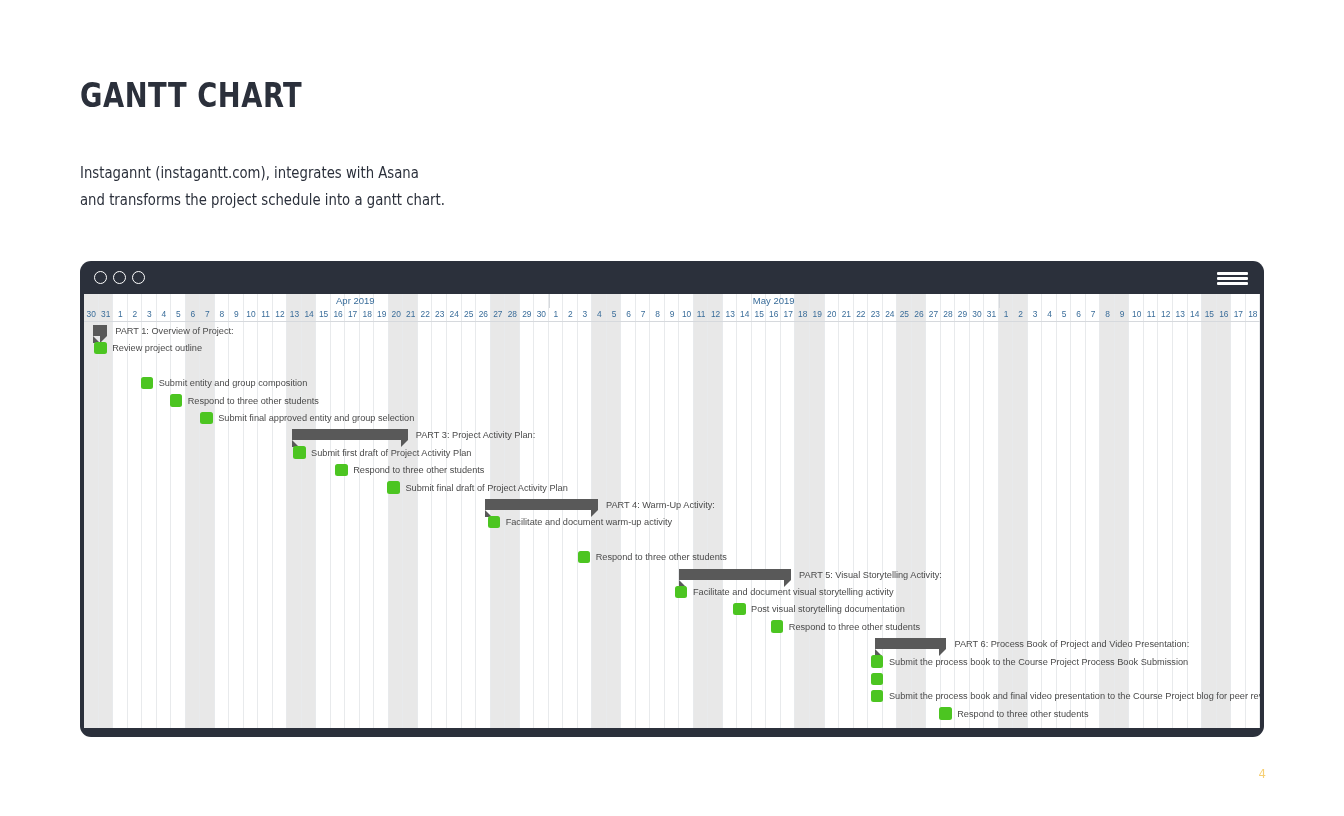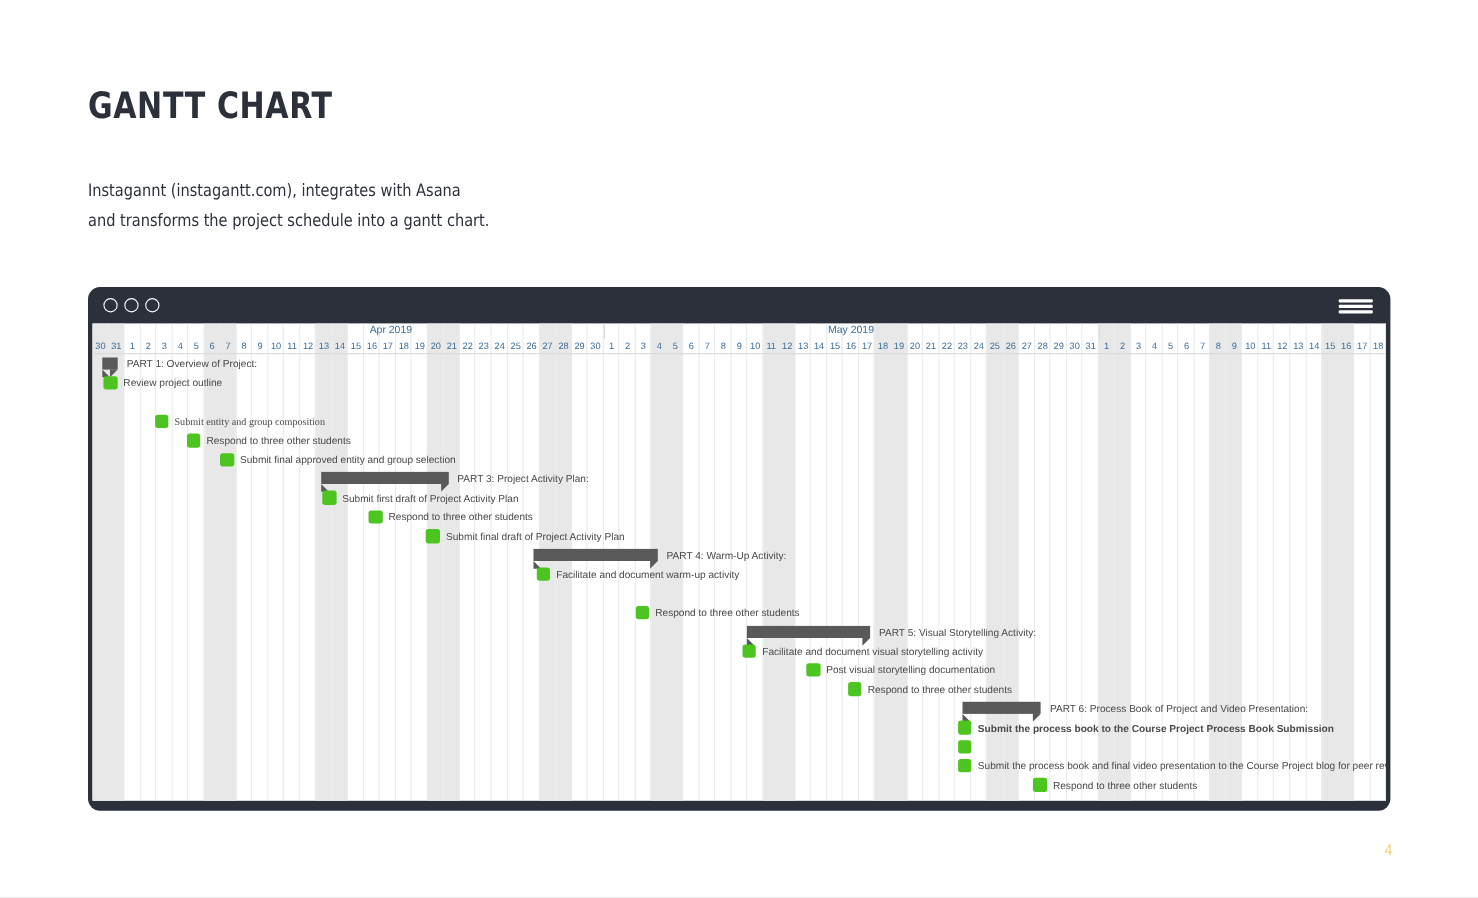--- a/index.html
+++ b/index.html
@@ -440,21 +440,21 @@
           <div class="task-row" style="top: 0px;">
             <div class="summary" style="left: 8.712px; width: 14.52px;"></div>
             <div class="task-label summary-label" style="left: 31.232px;">PART 1: Overview of Project:</div>
           </div>
           <div class="task-row" style="top: 17.4px;">
             <div class="milestone" style="left: 10.164px;"></div>
             <div class="task-label" style="left: 28.164px;">Review project outline</div>
           </div>
           <div class="task-row" style="top: 52.2px;">
             <div class="milestone" style="left: 56.628px;"></div>
-            <div class="task-label" style="left: 74.628px; font-family: Liberation Serif, serif;">Submit entity and group composition</div>
+            <div class="task-label" style="left: 74.628px;">Submit entity and group composition</div>
           </div>
           <div class="task-row" style="top: 69.6px;">
             <div class="milestone" style="left: 85.668px;"></div>
             <div class="task-label" style="left: 103.668px;">Respond to three other students</div>
           </div>
           <div class="task-row" style="top: 87px;">
             <div class="milestone" style="left: 116.16px;"></div>
             <div class="task-label" style="left: 134.16px;">Submit final approved entity and group selection</div>
           </div>
           <div class="task-row" style="top: 104.4px;">
@@ -500,21 +500,21 @@
           <div class="task-row" style="top: 295.8px;">
             <div class="milestone" style="left: 686.796px;"></div>
             <div class="task-label" style="left: 704.796px;">Respond to three other students</div>
           </div>
           <div class="task-row" style="top: 313.2px;">
             <div class="summary" style="left: 791.34px; width: 71.148px;"></div>
             <div class="task-label summary-label" style="left: 870.488px;">PART 6: Process Book of Project and Video Presentation:</div>
           </div>
           <div class="task-row" style="top: 330.6px;">
             <div class="milestone" style="left: 786.984px;"></div>
-            <div class="task-label" style="left: 804.984px; font-weight: bold;">Submit the process book to the Course Project Process Book Submission</div>
+            <div class="task-label" style="left: 804.984px;">Submit the process book to the Course Project Process Book Submission</div>
           </div>
           <div class="task-row" style="top: 348px;">
             <div class="milestone" style="left: 786.984px;"></div>
           </div>
           <div class="task-row" style="top: 365.4px;">
             <div class="milestone" style="left: 786.984px;"></div>
             <div class="task-label" style="left: 804.984px;">Submit the process book and final video presentation to the Course Project blog for peer review</div>
           </div>
           <div class="task-row" style="top: 382.8px;">
             <div class="milestone" style="left: 855.228px;"></div>

